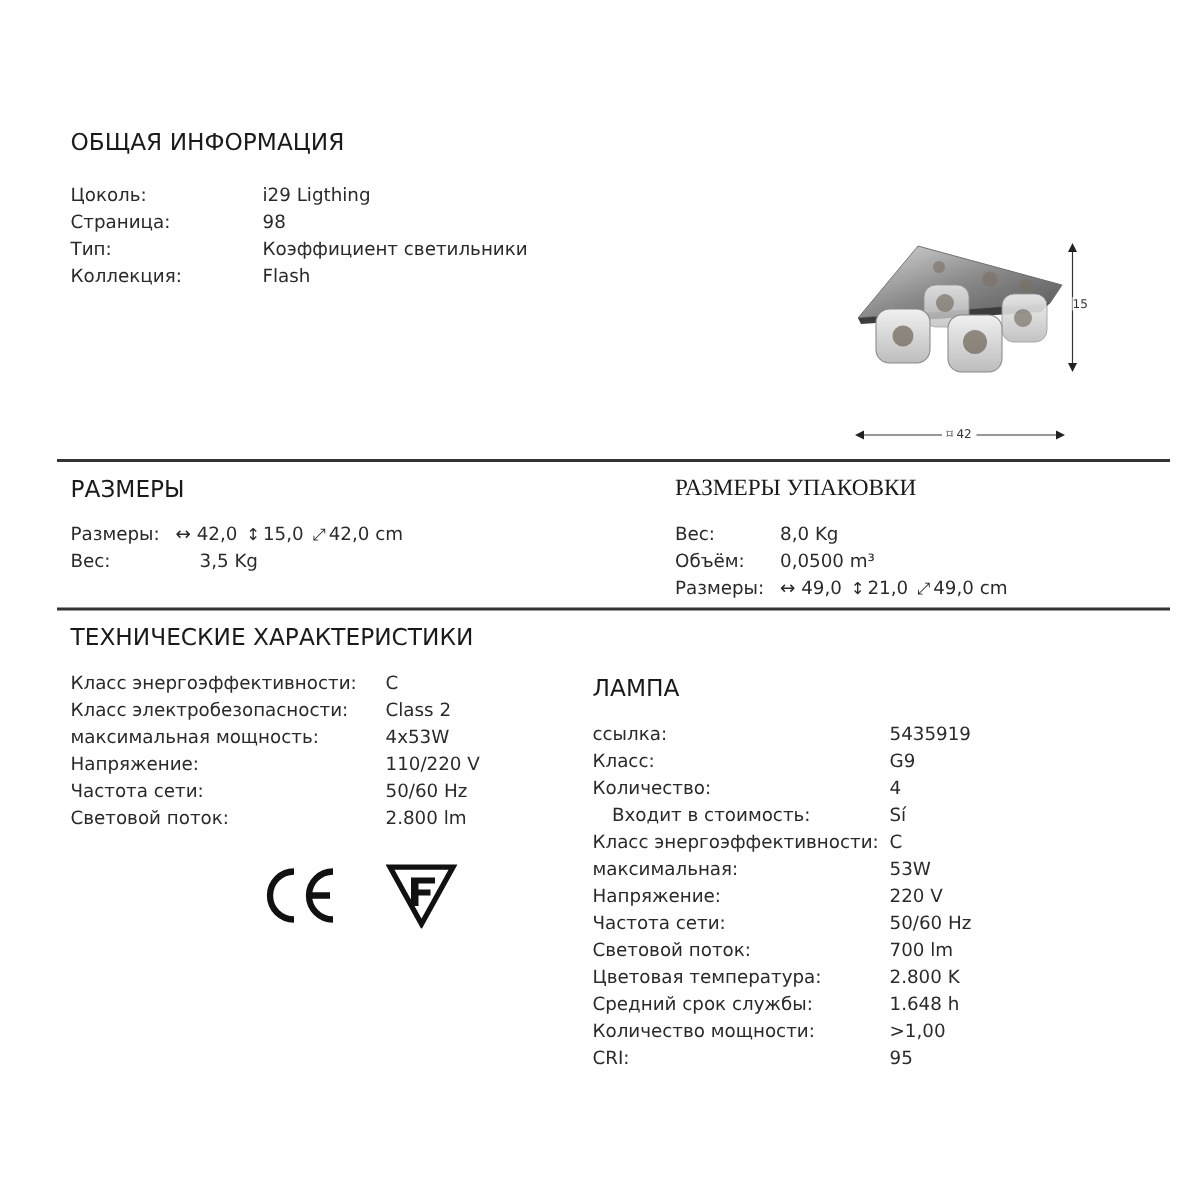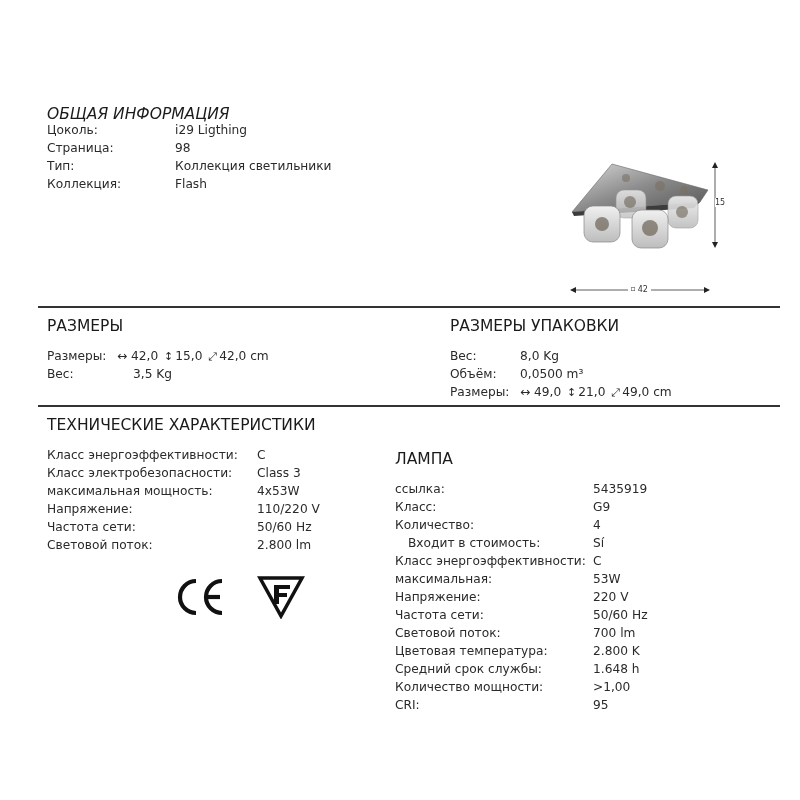--- a/index.html
+++ b/index.html
@@ -10,33 +10,33 @@
     .row { position: absolute; font-size: 12.2px; line-height: 18px; color: #2a2a2a; white-space: nowrap; }
     .row span { position: absolute; top: 0; white-space: nowrap; }
 
     .divider { position: absolute; height: 2px; background: #333333; }
 
     .dimsym { display: inline-block; font-size: 11px; margin: 0 2px; }
   </style>
 </head>
 <body>
 
-<div class="h" style="left:47px; top:105px;font-style:italic;">ОБЩАЯ ИНФОРМАЦИЯ</div>
+<div class="h" style="left:47px; top:86px;">ОБЩАЯ ИНФОРМАЦИЯ</div>
 <div>
   <div class="row" style="left:47px; top:121px;">
     <span style="left:0">Цоколь:</span>
     <span style="left:128px">i29 Ligthing</span>
   </div>
   <div class="row" style="left:47px; top:139px;">
     <span style="left:0">Страница:</span>
     <span style="left:128px">98</span>
   </div>
   <div class="row" style="left:47px; top:157px;">
     <span style="left:0">Тип:</span>
-    <span style="left:128px">Коллекция светильники</span>
+    <span style="left:128px">Коэффициент светильники</span>
   </div>
   <div class="row" style="left:47px; top:175px;">
     <span style="left:0">Коллекция:</span>
     <span style="left:128px">Flash</span>
   </div>
 </div>
 
 <div style="position:absolute; left:560px; top:150px; width:180px; height:150px;">
   <svg width="180" height="150" viewBox="0 0 180 150">
     <defs>
@@ -91,21 +91,21 @@
     <span style="position:static" class="dimsym">↕</span><span style="position:static">15,0</span>
     <span style="position:static" class="dimsym">⤢</span><span style="position:static">42,0</span>
     <span style="position:static">cm</span>
   </span>
 </div>
 <div class="row" style="left:47px; top:365px;">
   <span style="left:0">Вес:</span>
   <span style="left:86px">3,5 Kg</span>
 </div>
 
-<div class="h" style="left:450px; top:317px;">РАЗМЕРЫ УПАКОВКИ</div>
+<div class="h" style="left:450px; top:317px;font-family:Liberation Serif, serif;">РАЗМЕРЫ УПАКОВКИ</div>
 <div class="row" style="left:450px; top:347px;">
   <span style="left:0">Вес:</span>
   <span style="left:70px">8,0 Kg</span>
 </div>
 <div class="row" style="left:450px; top:365px;">
   <span style="left:0">Объём:</span>
   <span style="left:70px">0,0500 m³</span>
 </div>
 <div class="row" style="left:450px; top:383px;">
   <span style="left:0">Размеры:</span>
@@ -121,21 +121,21 @@
 <div class="divider" style="left:38px; top:405px; width:742px;"></div>
 
 <div class="h" style="left:47px; top:416px;">ТЕХНИЧЕСКИЕ ХАРАКТЕРИСТИКИ</div>
 <div>
   <div class="row" style="left:47px; top:446px;">
     <span style="left:0">Класс энергоэффективности:</span>
     <span style="left:210px">C</span>
   </div>
   <div class="row" style="left:47px; top:464px;">
     <span style="left:0">Класс электробезопасности:</span>
-    <span style="left:210px">Class 3</span>
+    <span style="left:210px">Class 2</span>
   </div>
   <div class="row" style="left:47px; top:482px;">
     <span style="left:0">максимальная мощность:</span>
     <span style="left:210px">4x53W</span>
   </div>
   <div class="row" style="left:47px; top:500px;">
     <span style="left:0">Напряжение:</span>
     <span style="left:210px">110/220 V</span>
   </div>
   <div class="row" style="left:47px; top:518px;">

